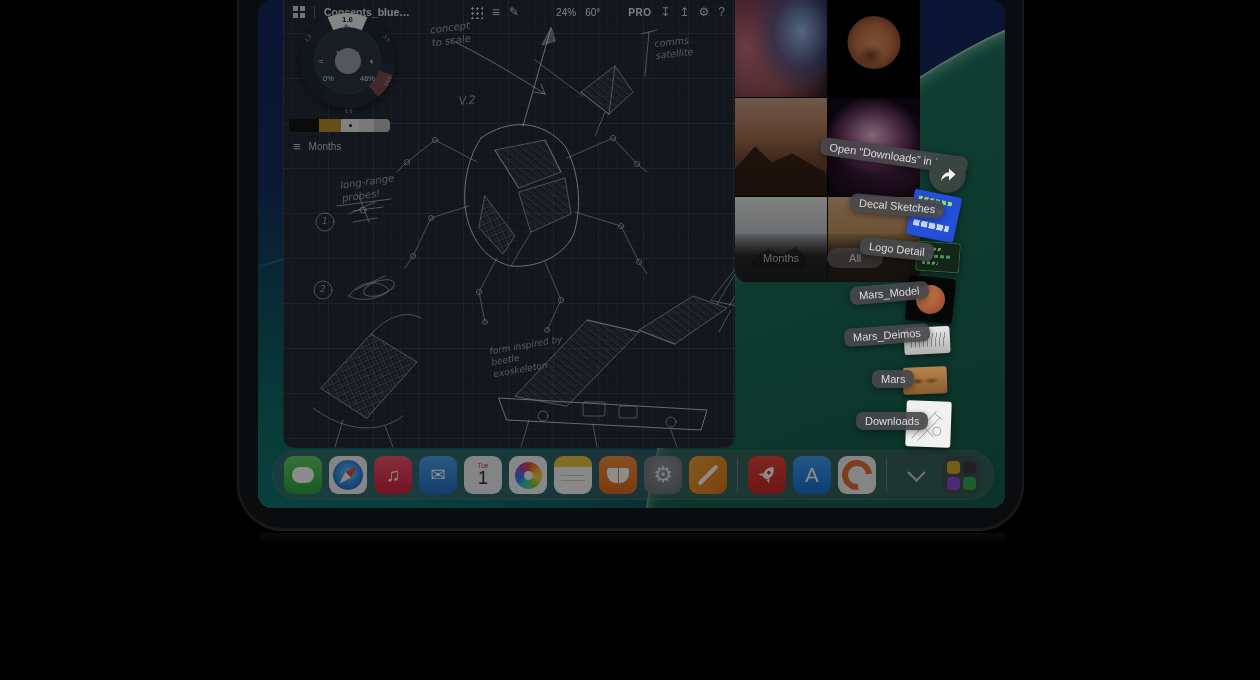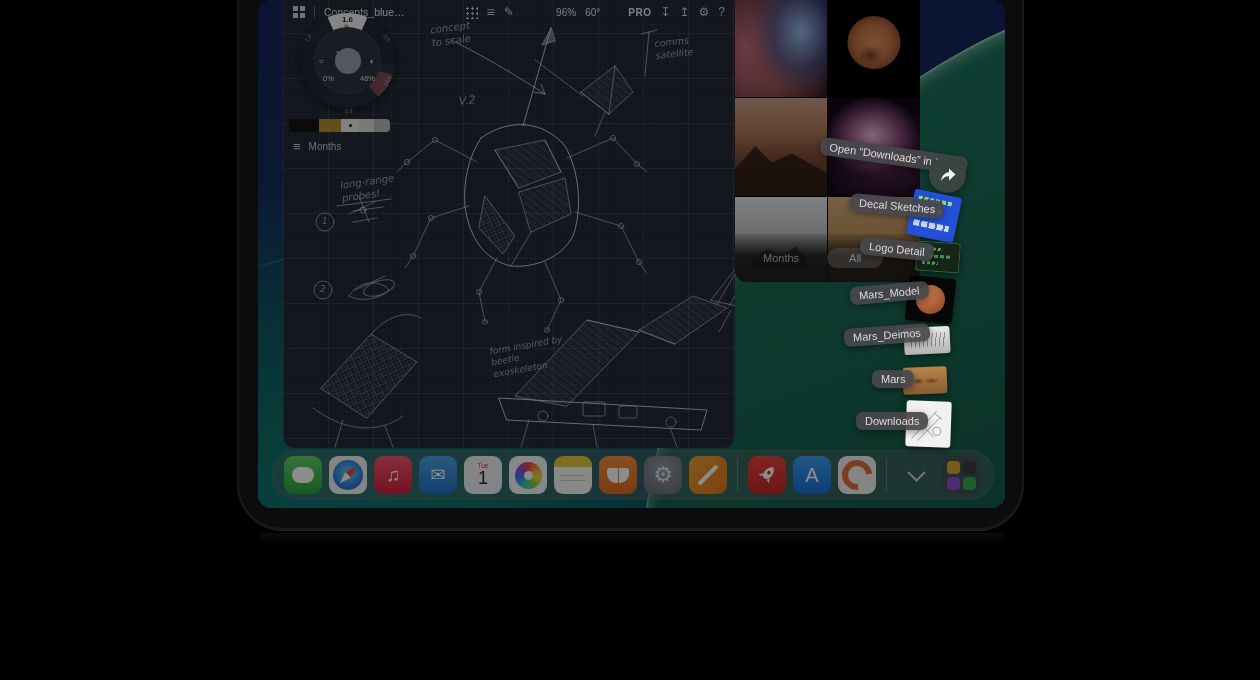--- a/index.html
+++ b/index.html
@@ -22,21 +22,21 @@
     background:linear-gradient(90deg,rgba(130,200,255,0),rgba(150,215,255,.55));}
   
   .concepts{left:25px;top:-12px;width:452px;height:460px;border-radius:12px;overflow:hidden;z-index:10;
     background:
      linear-gradient(rgba(110,140,175,.15) 1px,transparent 1px) 0 0/45px 45px,
      linear-gradient(90deg,rgba(110,140,175,.15) 1px,transparent 1px) 0 0/45px 45px,
      linear-gradient(rgba(110,140,175,.07) 1px,transparent 1px) 0 0/9px 9px,
      linear-gradient(90deg,rgba(110,140,175,.07) 1px,transparent 1px) 0 0/9px 9px,#232b35;}
   .cbar{left:0;top:12px;width:100%;height:24px;display:flex;align-items:center;
     padding:0 10px;box-sizing:border-box;color:#dfe5ec;font-size:10px;gap:9px;}
-  .cbar .ttl{font-size:10.5px;color:#e6ebf1;}
+  .cbar .ttl{font-size:10.5px;color:#e6ebf1;font-weight:bold;}
   .cbar .sp{flex:1;}
   .tbi{color:#c9d1da;font-size:12px;line-height:1;cursor:default;}
   .grid4{width:12px;height:12px;background:
     linear-gradient(#c9d1da,#c9d1da) 0 0/5px 5px no-repeat,
     linear-gradient(#c9d1da,#c9d1da) 7px 0/5px 5px no-repeat,
     linear-gradient(#c9d1da,#c9d1da) 0 7px/5px 5px no-repeat,
     linear-gradient(#c9d1da,#c9d1da) 7px 7px/5px 5px no-repeat;}
   .grid9{width:13px;height:13px;background-image:radial-gradient(circle,#c9d1da 1.1px,transparent 1.4px);
     background-size:5px 5px;}
   .vdiv{width:1px;height:12px;background:rgba(220,228,236,.35);}
@@ -197,21 +197,21 @@
 
       <div class="abs cbar">
         <div class="grid4"></div>
         <div class="vdiv"></div>
         <span class="ttl">Concepts_blue…</span>
         <span style="width:42px;"></span>
         <div class="grid9"></div>
         <span class="tbi" style="font-size:14px;">≡</span>
         <span class="tbi">✎</span>
         <div class="sp"></div>
-        <span>96%</span>
+        <span>24%</span>
         <span>60°</span>
         <span style="width:10px;"></span>
         <span class="pro">PRO</span>
         <span class="tbi">↧</span>
         <span class="tbi">↥</span>
         <span class="tbi">⚙</span>
         <span class="tbi">?</span>
       </div>
 
       <div class="abs wheel">

